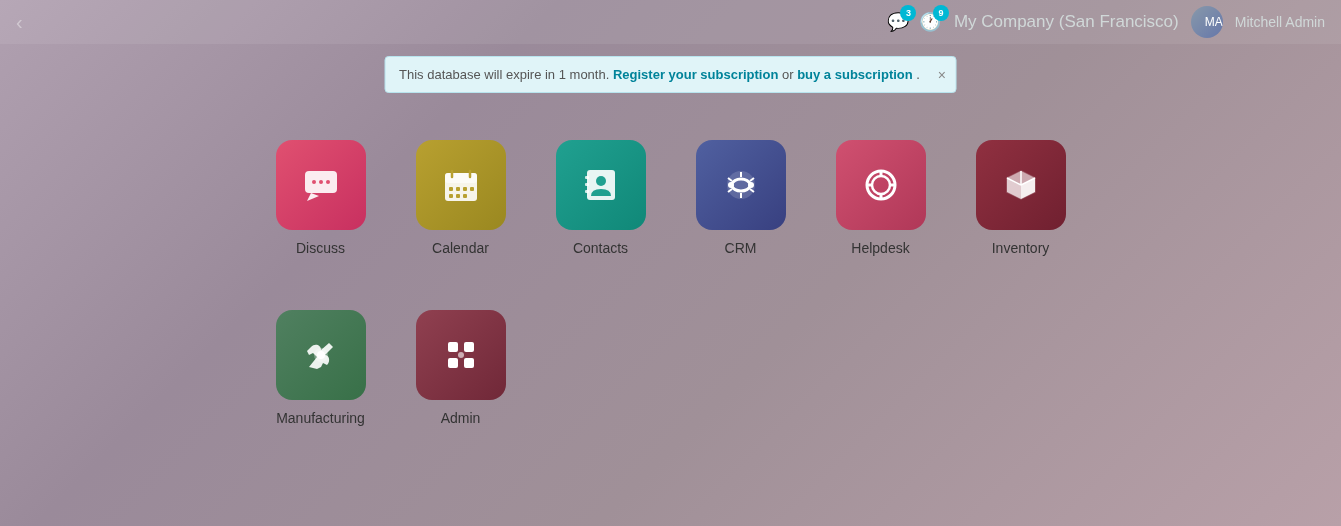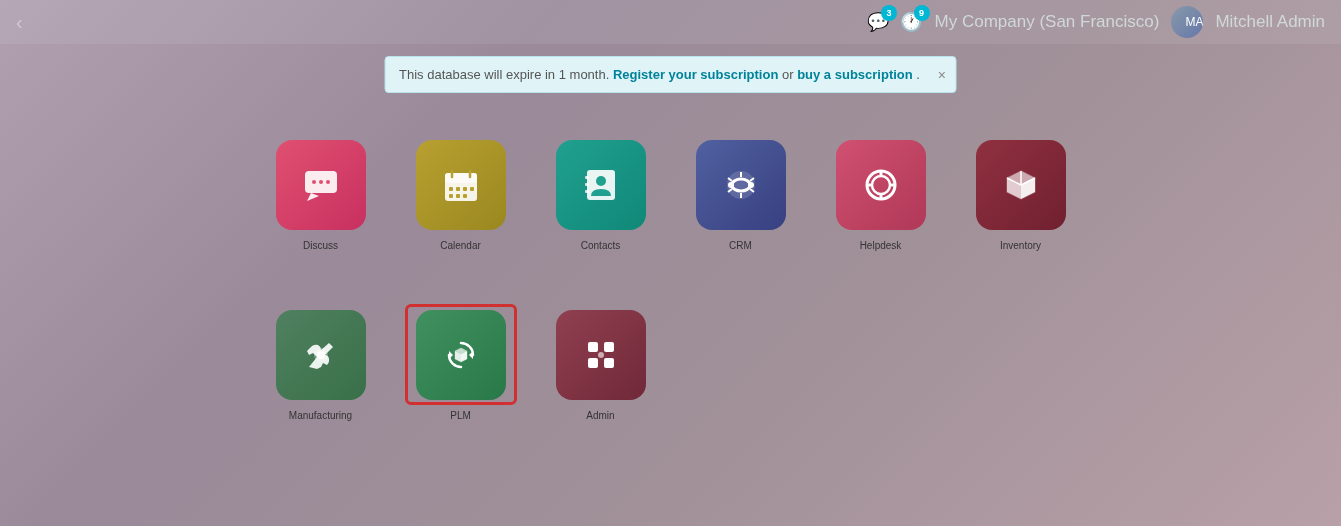--- a/index.html
+++ b/index.html
@@ -86,21 +86,21 @@
       align-items: center;
       justify-content: flex-end;
       color: white;
       font-size: 12px;
       cursor: pointer;
       overflow: hidden;
     }
 
     .nav-username {
       color: #d0d8d8;
-      font-size: 17px;
+      font-size: 14px;
       cursor: pointer;
     }
 
     
     .notification-banner {
       position: absolute;
       top: 56px;
       left: 50%;
       transform: translateX(-50%);
       background: #e0f4f8;
@@ -159,21 +159,21 @@
       display: flex;
       align-items: center;
       justify-content: center;
       font-size: 36px;
       color: white;
       margin-bottom: 10px;
       position: relative;
     }
 
     .app-label {
-      font-size: 10px;
+      font-size: 14px;
       color: #333;
       font-weight: 500;
     }
 
     
     .icon-discuss { background: linear-gradient(135deg, #e05070, #c83060); }
     .icon-calendar { background: linear-gradient(135deg, #b8a030, #9a8820); }
     .icon-contacts { background: linear-gradient(135deg, #20a090, #108878); }
     .icon-crm { background: linear-gradient(135deg, #5060a0, #384080); }
     .icon-helpdesk { background: linear-gradient(135deg, #d05070, #b03858); }
@@ -342,38 +342,20 @@
       <svg class="svg-icon" viewBox="0 0 44 44" fill="white">
         <circle cx="22" cy="22" r="7" fill="white" opacity="0.3"></circle>
         <circle cx="22" cy="22" r="4" fill="white"></circle>
 
         <path d="M10 34 L18 24 L14 20 L10 22 L8 18 L12 14 C16 10 22 12 22 17 L30 10 L34 14 L26 22 C30 22 32 28 28 32 L24 30 L22 34 L18 36 Z" fill="white" opacity="0.9"></path>
       </svg>
     </div>
     <span class="app-label">Manufacturing</span>
   </div>
 
-  <div class="plm-wrapper">
-    <div class="plm-border"></div>
-    <div class="app-icon icon-plm">
-      <svg class="svg-icon" viewBox="0 0 44 44" fill="white">
-
-        <path d="M22 10 C28 10 34 15 34 22" stroke="white" stroke-width="2.5" fill="none" stroke-linecap="round"></path>
-        <polygon points="34,18 34,26 30,22" fill="white"></polygon>
-        <path d="M22 34 C16 34 10 29 10 22" stroke="white" stroke-width="2.5" fill="none" stroke-linecap="round"></path>
-        <polygon points="10,26 10,18 14,22" fill="white"></polygon>
-
-        <polygon points="22,15 28,18 28,26 22,29 16,26 16,18" stroke="white" stroke-width="1" fill="white" opacity="0.3"></polygon>
-        <polygon points="22,15 28,18 22,21 16,18" fill="white" opacity="0.6"></polygon>
-        <polygon points="16,18 22,21 22,29 16,26" fill="white" opacity="0.8"></polygon>
-        <polygon points="28,18 22,21 22,29 28,26" fill="white" opacity="0.9"></polygon>
-      </svg>
-    </div>
-    <span class="app-label">PLM</span>
-  </div>
 
   <div class="app-item">
     <div class="app-icon icon-apps">
       <svg class="svg-icon" viewBox="0 0 44 44" fill="white">
 
         <rect x="9" y="9" width="10" height="10" rx="2" fill="white"></rect>
         <rect x="25" y="9" width="10" height="10" rx="2" fill="white"></rect>
         <rect x="9" y="25" width="10" height="10" rx="2" fill="white"></rect>
         <rect x="25" y="25" width="10" height="10" rx="2" fill="white"></rect>
 

